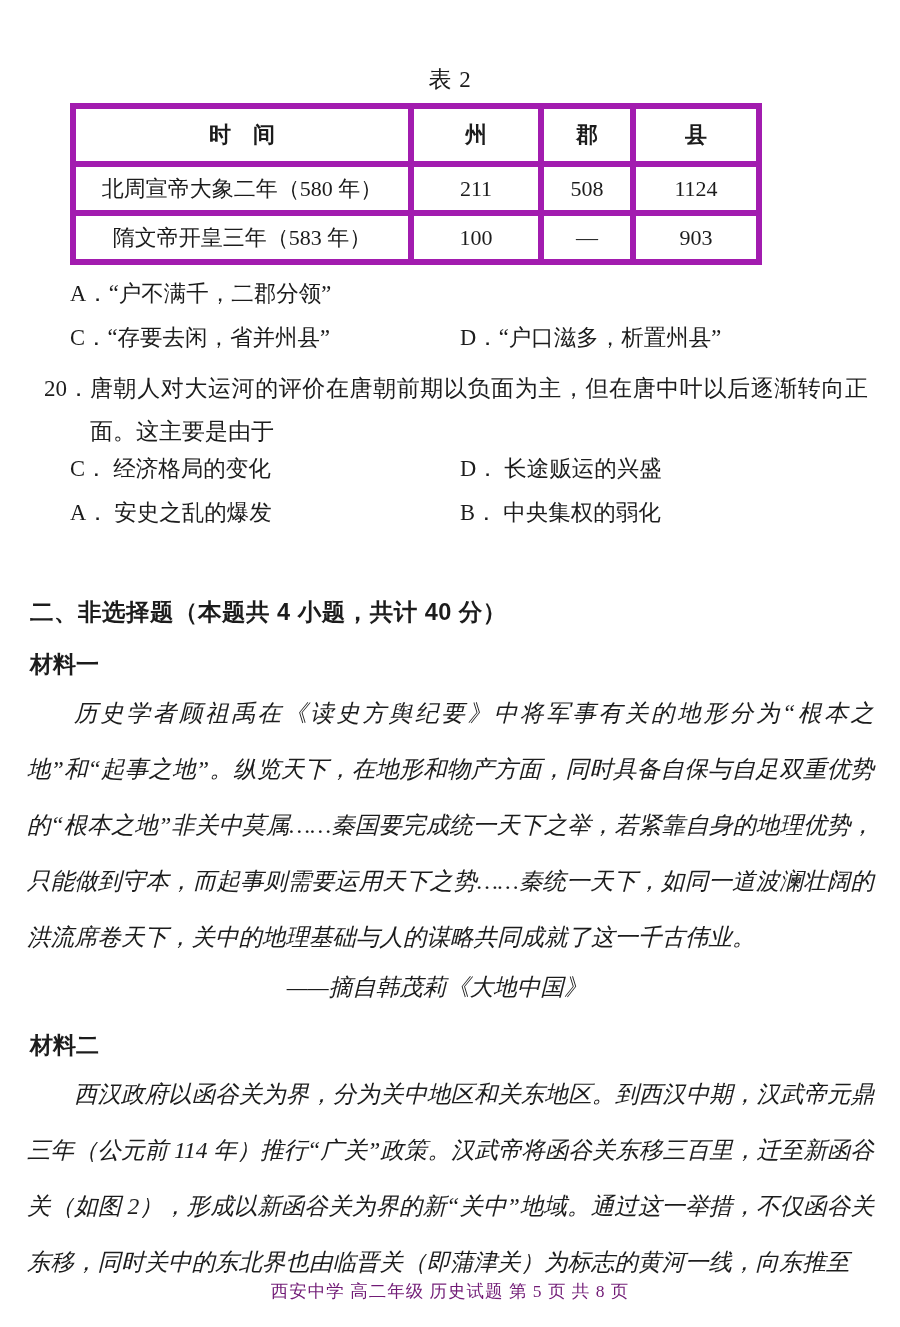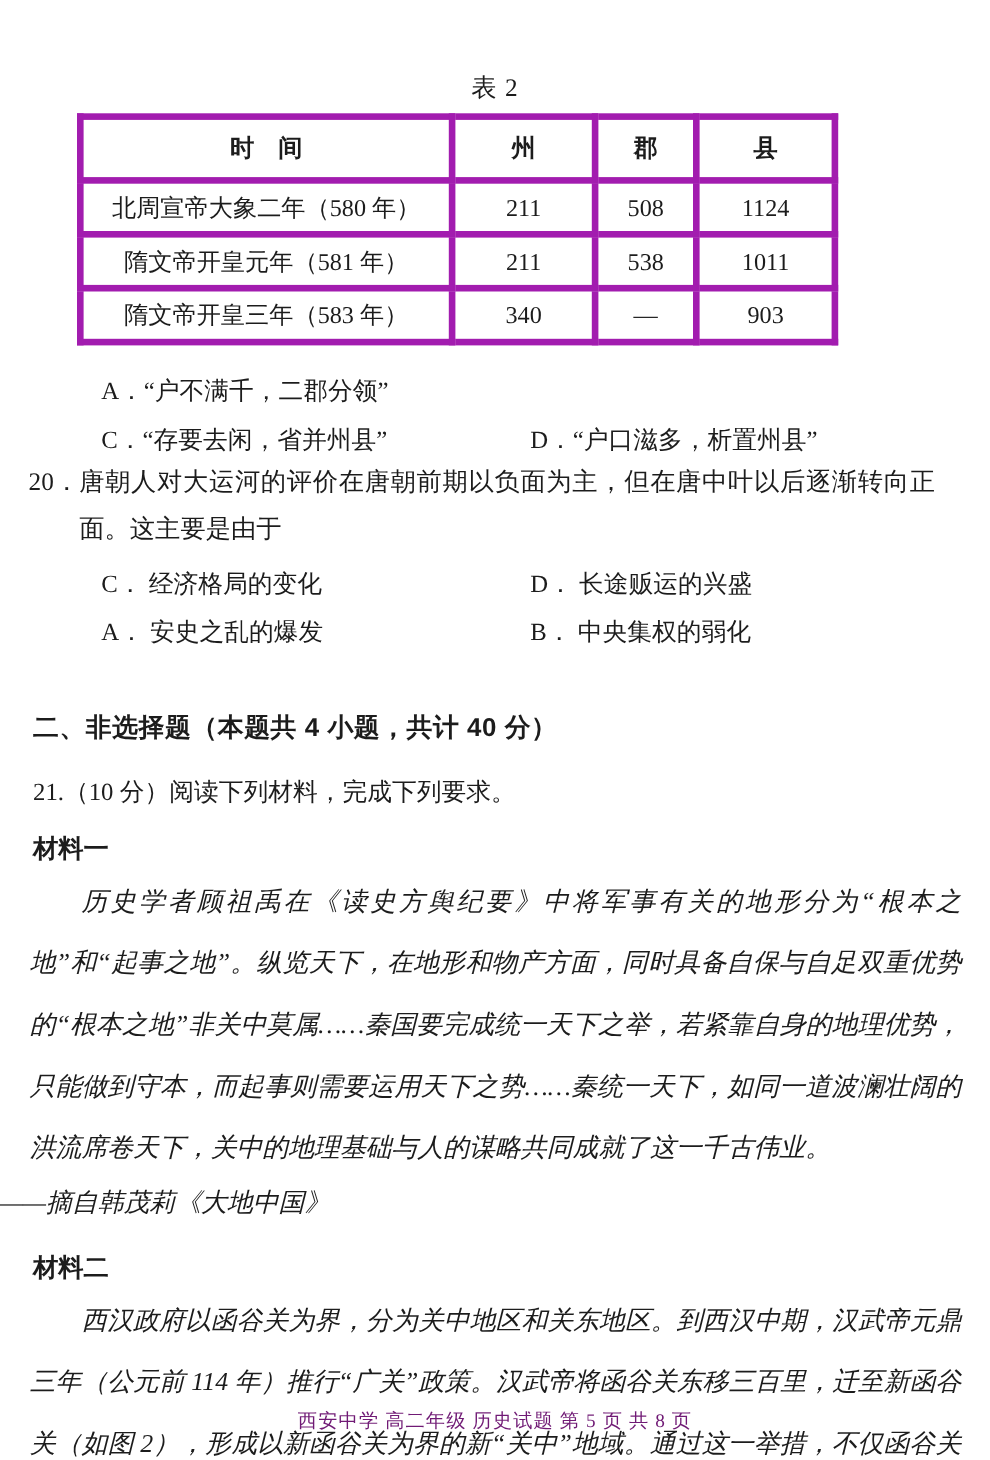--- a/index.html
+++ b/index.html
@@ -48,32 +48,31 @@
 
   
   .options {
     margin-left: 70px;
     width: 790px;
     font-size: 22.5px;
   }
   .options .opt-row {
     display: flex;
     height: 44px;
-    align-items: flex-end;
-    margin-left: 22px;
+    align-items: flex-start;
   }
   .options .opt-left  { width: 390px; }
   .options .opt-right { flex: 1; }
   .options-q19 { margin-top: 13px; }
   .options-q20 { margin-top: 0px; }
 
   
   .question {
     display: flex;
-    margin-left: 26px;
+    margin-left: 44px;
     margin-top: 1px;
     font-size: 23px;
     line-height: 43px;
   }
   .question .q-num { width: 46px; flex: none; }
   .question .q-stem { width: 778px; text-align: justify; }
 
   
   .section-heading {
     margin: 55px 0 0 30px;
@@ -100,21 +99,21 @@
     line-height: 56px;
     text-align: justify;
     text-indent: 2em;
     font-style: italic;             
     font-family: "Liberation Serif", "DejaVu Serif", serif;
   }
   .material-source {
     margin: 0 26px 0 0;
     font-size: 23.5px;
     line-height: 44px;
-    text-align: left;
+    text-align: center;
     font-style: italic;
     font-family: "Liberation Serif", "DejaVu Serif", serif;
   }
 
   
   .page-footer {
     position: absolute;
     left: 0;
     bottom: 24px;
     width: 100%;
@@ -147,28 +146,22 @@
       </tr>
     </thead>
     <tbody>
       <tr>
         <td>北周宣帝大象二年（580 年）</td>
         <td>211</td>
         <td>508</td>
         <td>1124</td>
       </tr>
       <tr>
-        <td>隋文帝开皇元年（581 年）</td>
-        <td>211</td>
-        <td>538</td>
-        <td>1011</td>
-      </tr>
-      <tr>
         <td>隋文帝开皇三年（583 年）</td>
-        <td>340</td>
+        <td>100</td>
         <td>—</td>
         <td>903</td>
       </tr>
     </tbody>
   </table>
 
   <div class="options options-q19">
     <div class="opt-row">
       <span class="opt-left">A．“户不满千，二郡分领”</span>
     </div>
@@ -188,21 +181,20 @@
       <span class="opt-right">D． 长途贩运的兴盛</span>
     </div>
     <div class="opt-row">
       <span class="opt-left">A． 安史之乱的爆发</span>
       <span class="opt-right">B． 中央集权的弱化</span>
     </div>
   </div>
 
   <div class="section-heading">二、非选择题（本题共 4 小题，共计 40 分）</div>
 
-  <div class="q21-intro">21.（10 分）阅读下列材料，完成下列要求。</div>
 
   <div class="material-label">材料一</div>
   <div class="material-text">历史学者顾祖禹在《读史方舆纪要》中将军事有关的地形分为“根本之地”和“起事之地”。纵览天下，在地形和物产方面，同时具备自保与自足双重优势的“根本之地”非关中莫属……秦国要完成统一天下之举，若紧靠自身的地理优势，只能做到守本，而起事则需要运用天下之势……秦统一天下，如同一道波澜壮阔的洪流席卷天下，关中的地理基础与人的谋略共同成就了这一千古伟业。</div>
   <div class="material-source">——摘自韩茂莉《大地中国》</div>
 
   <div class="material-label">材料二</div>
   <div class="material-text">西汉政府以函谷关为界，分为关中地区和关东地区。到西汉中期，汉武帝元鼎三年（公元前 114 年）推行“广关”政策。汉武帝将函谷关东移三百里，迁至新函谷关（如图 2），形成以新函谷关为界的新“关中”地域。通过这一举措，不仅函谷关东移，同时关中的东北界也由临晋关（即蒲津关）为标志的黄河一线，向东推至</div>
 
   <div class="page-footer">西安中学  高二年级  历史试题  第 5 页  共 8 页</div>
 

